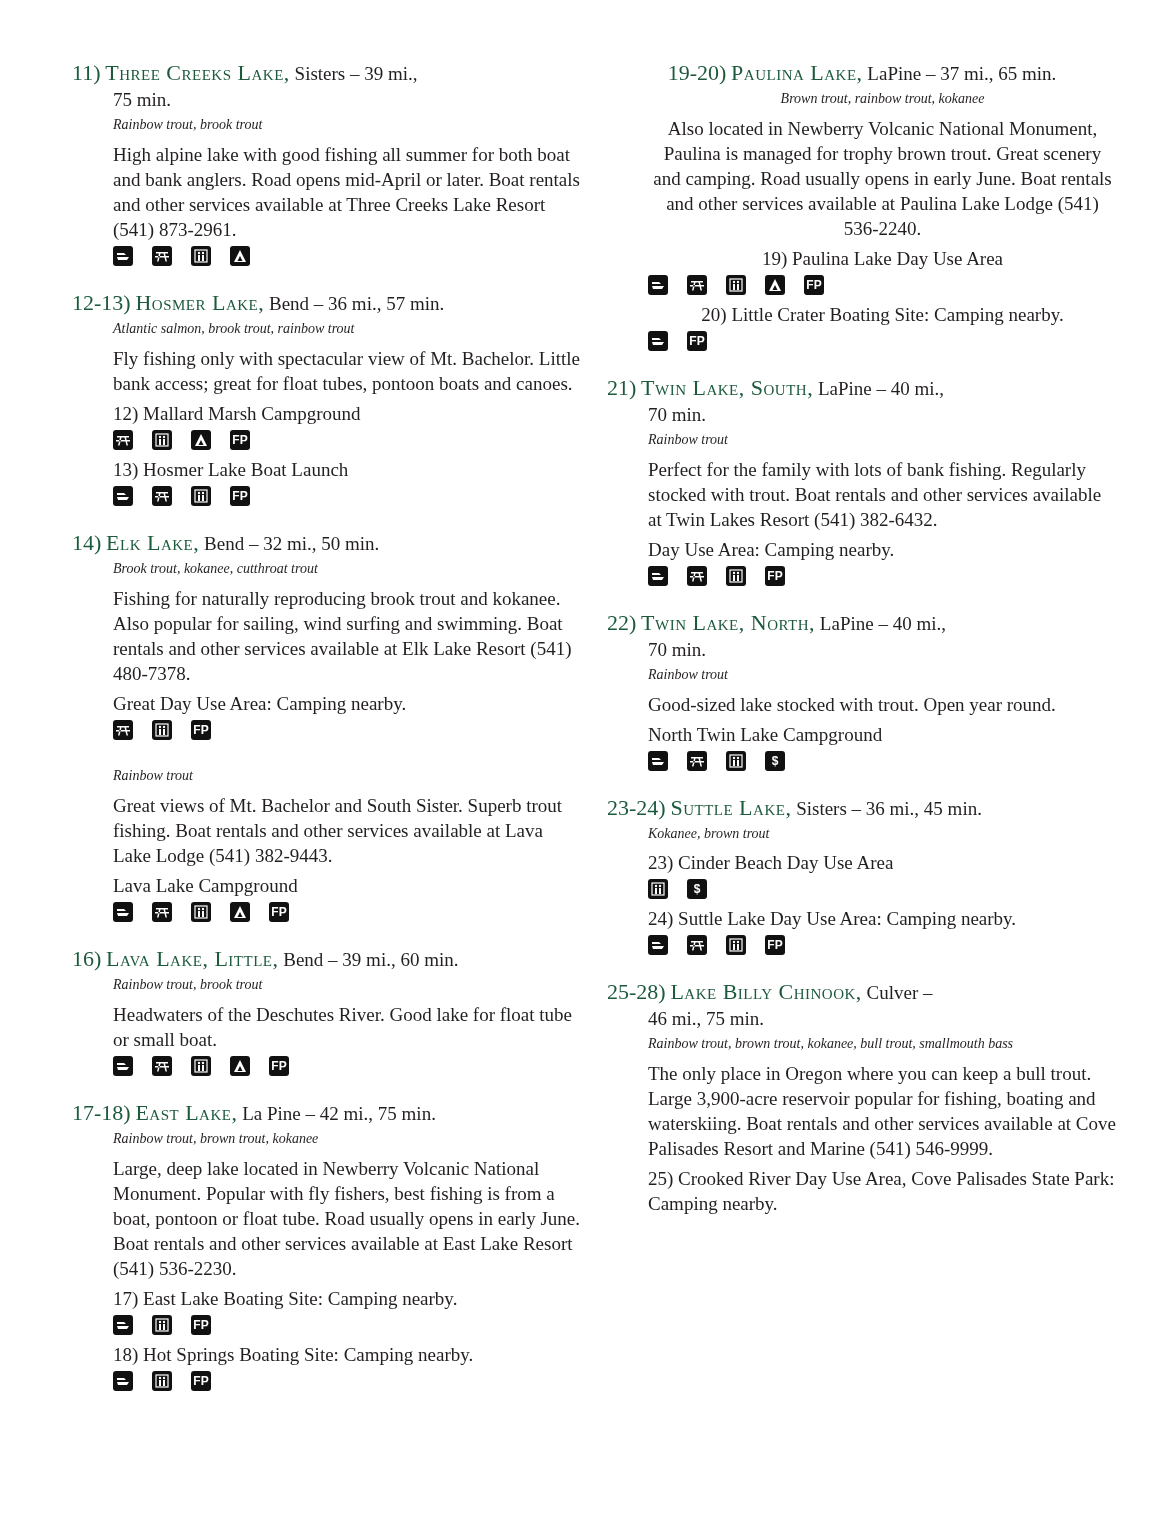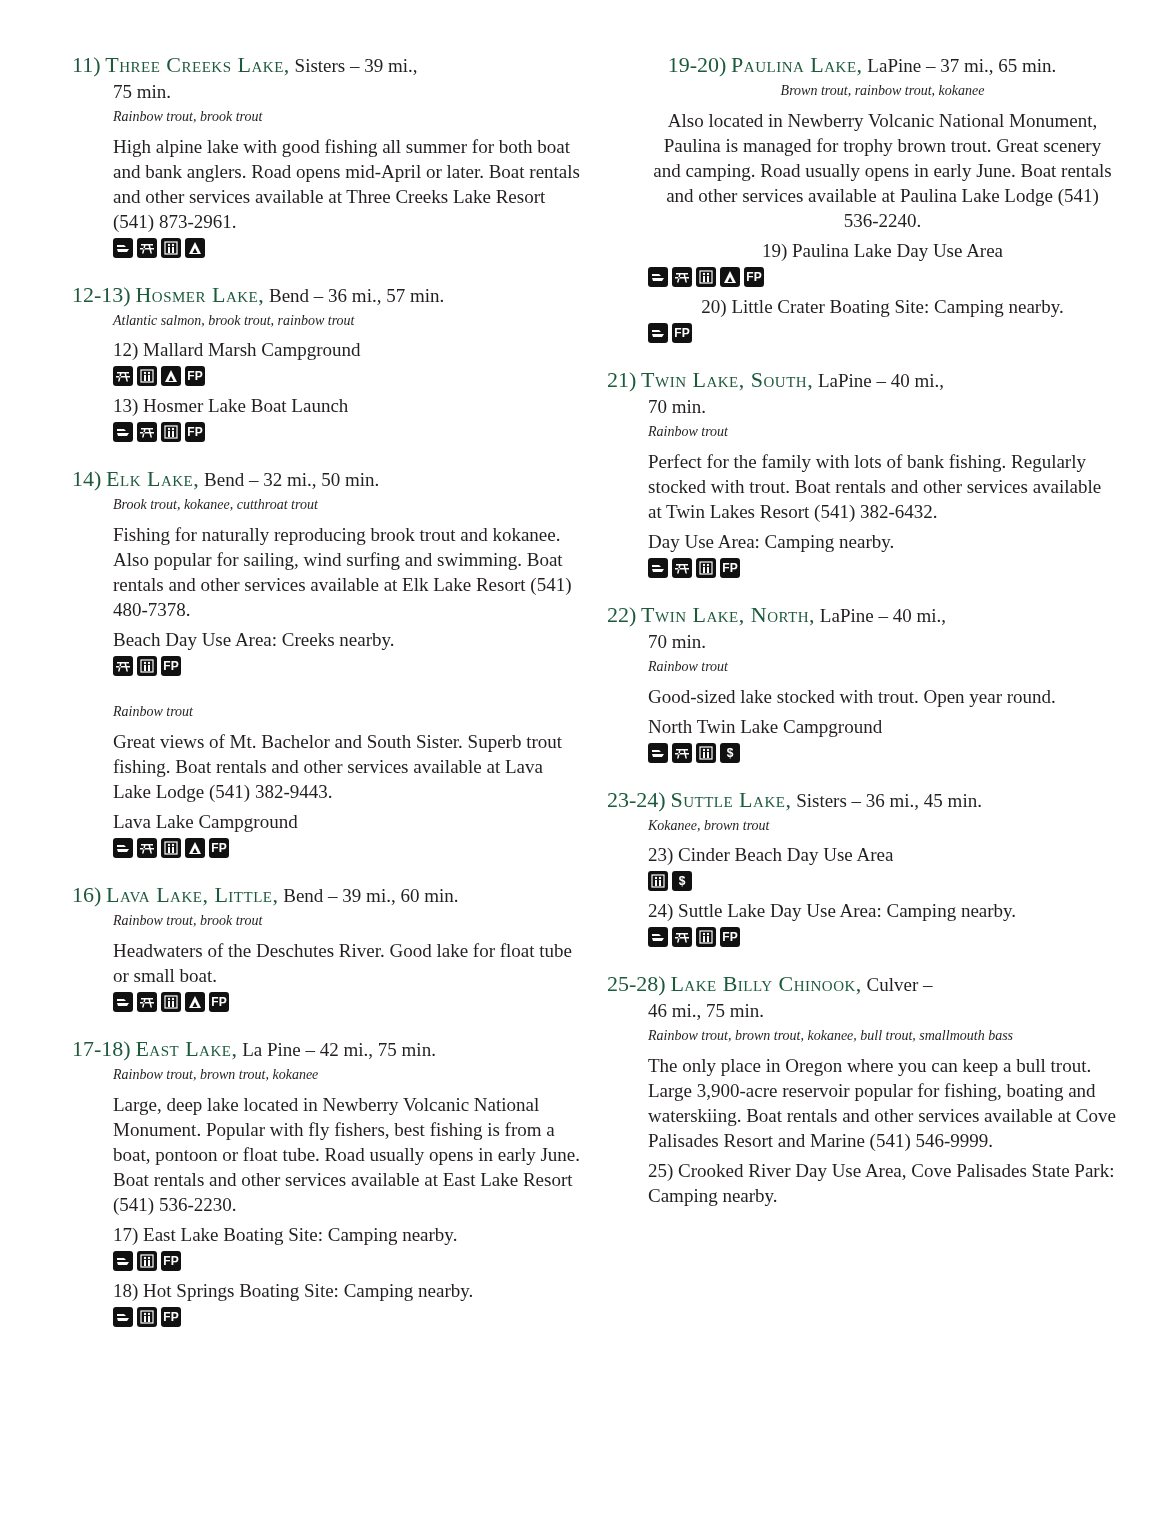--- a/index.html
+++ b/index.html
@@ -1,29 +1,29 @@
 <!DOCTYPE html>
 <html><head>
 <meta charset="utf-8">
 <style>
   html,body{margin:0;padding:0;background:#fff;}
   body{width:1170px;height:1514px;position:relative;font-family:"Liberation Serif","DejaVu Serif",serif;color:#231f20;overflow:hidden;}
-  .col{position:absolute;top:52px;}
+  .col{position:absolute;top:60px;}
   .col.left{left:72px;width:510px;}
   .col.right{left:607px;width:510px;}
   .entry{position:relative;}
   .h{font-size:19px;line-height:26px;margin:0;}
   .h .num{color:#1d5a3c;font-size:22px;}
   .h .name{color:#1d5a3c;font-size:22px;font-variant:small-caps;letter-spacing:0.5px;}
   .h .loc{font-size:19px;}
   .body{margin-left:41px;}
   .fish{font-style:italic;font-size:14px;line-height:23px;}
   .desc{font-size:19px;line-height:25px;margin-top:6px;}
   .site{font-size:19px;line-height:25px;margin-top:5px;}
-  .icons{display:flex;gap:4px;margin-top:4px;height:22px;}
+  .icons{display:flex;gap:19px;margin-top:4px;height:22px;}
   .ic{width:20px;height:20px;background:#111;border-radius:3px;color:#fff;display:flex;align-items:center;justify-content:center;font-family:"Liberation Sans",sans-serif;font-weight:bold;font-size:12px;line-height:1;}
   .ic svg{width:16px;height:16px;}
 </style>
 </head>
 <body>
 
 <div class="col left" id="col-left">
     <div class="entry" style="margin-top: 0px;">
       <p class="h"><span class="num">11)</span> <span class="name">Three Creeks Lake,</span><span class="loc"> Sisters – 39 mi.,</span></p>
       <div class="body">
@@ -55,20 +55,21 @@
               <path d="M8 8l2.5 5h-5z" fill="#111"></path>
             </svg>
           </span>
         </div>
       </div>
     </div>
     <div class="entry" style="margin-top: 22px;">
       <p class="h"><span class="num">12-13)</span> <span class="name">Hosmer Lake,</span><span class="loc"> Bend – 36 mi., 57 min.</span></p>
       <div class="body">
         <div class="fish">Atlantic salmon, brook trout, rainbow trout</div>
+        <div class="desc">Fly fishing only with spectacular view of Mt. Bachelor. Little bank access; great for float tubes, pontoon boats and canoes.</div>
         <div class="site">12) Mallard Marsh Campground</div>
         <div class="icons">
           <span class="ic">
             <svg viewBox="0 0 16 16">
               <path d="M2 4h12v1.5H2z M1 8h14v1.5H1z M5 5.5l-2 8h1.5l2-8z M11 5.5l2 8h-1.5l-2-8z" fill="#fff"></path>
             </svg>
           </span>
           <span class="ic">
             <svg viewBox="0 0 16 16">
               <rect x="2" y="2" width="12" height="12" fill="none" stroke="#fff" stroke-width="1.2"></rect>
@@ -107,21 +108,21 @@
           </span>
           <span class="ic">FP</span>
         </div>
       </div>
     </div>
     <div class="entry" style="margin-top: 22px;">
       <p class="h"><span class="num">14)</span> <span class="name">Elk Lake,</span><span class="loc"> Bend – 32 mi., 50 min.</span></p>
       <div class="body">
         <div class="fish">Brook trout, kokanee, cutthroat trout</div>
         <div class="desc">Fishing for naturally reproducing brook trout and kokanee. Also popular for sailing, wind surfing and swimming.  Boat rentals and other services available at Elk Lake Resort (541) 480-7378.</div>
-        <div class="site">Beach Day Use Area: Creeks nearby.</div>
+        <div class="site">Great Day Use Area: Camping nearby.</div>
         <div class="icons">
           <span class="ic">
             <svg viewBox="0 0 16 16">
               <path d="M2 4h12v1.5H2z M1 8h14v1.5H1z M5 5.5l-2 8h1.5l2-8z M11 5.5l2 8h-1.5l-2-8z" fill="#fff"></path>
             </svg>
           </span>
           <span class="ic">
             <svg viewBox="0 0 16 16">
               <rect x="2" y="2" width="12" height="12" fill="none" stroke="#fff" stroke-width="1.2"></rect>
               <circle cx="6" cy="5" r="1.2" fill="#fff"></circle>

